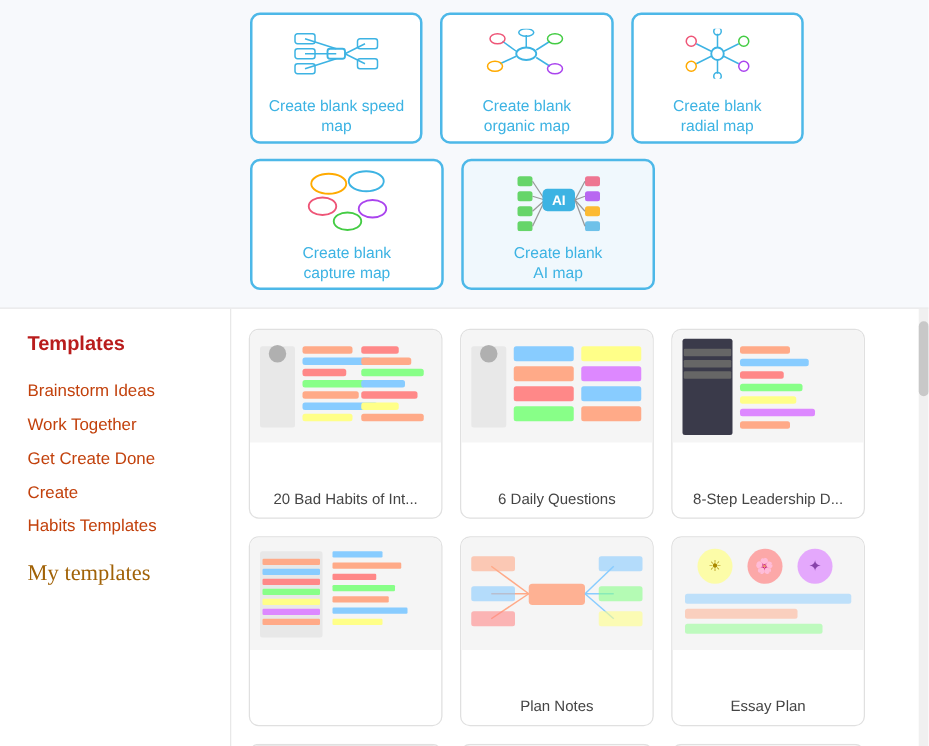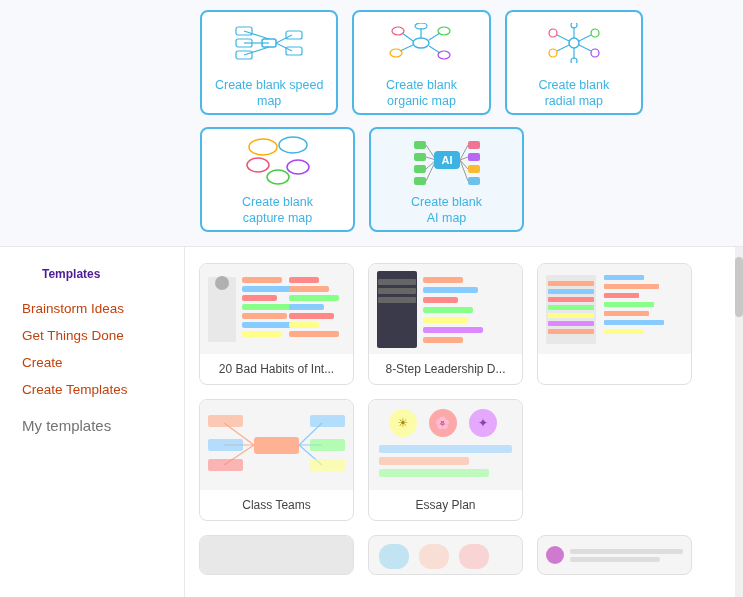--- a/index.html
+++ b/index.html
@@ -59,36 +59,36 @@
     }
 
     
     .sidebar {
       width: 185px;
       flex-shrink: 0;
       padding: 20px 0 0 22px;
       border-right: 1px solid #e8e8e8;
     }
     .sidebar-title {
-      font-size: 12px;
+      font-size: 16px;
       font-weight: 700;
-      color: #4c1d95;
+      color: #b91c1c;
       margin-bottom: 14px;
-      margin-left: 20px;
     }
     .sidebar-item {
       font-size: 13.5px;
       color: #c2410c;
       padding: 6px 0;
       cursor: pointer;
     }
     .sidebar-section-title {
-      font-size: 15px;
-      color: #737373;
+      font-size: 18px;
+      color: #a16207;
       padding: 14px 0 6px 0;
+      font-family: Liberation Serif, serif;
     }
 
     
     .templates-area {
       flex: 1;
       padding: 16px 14px 0 14px;
       overflow-y: auto;
       position: relative;
     }
     .templates-grid {
@@ -111,20 +111,21 @@
       display: flex;
       align-items: center;
       justify-content: center;
       overflow: hidden;
     }
     .template-name {
       font-size: 12px;
       color: #444;
       text-align: center;
       padding: 8px 4px;
+      margin-top: 30px;
     }
 
     
     .scrollbar-track {
       position: absolute;
       right: 0;
       top: 0;
       width: 8px;
       height: 100%;
       background: #f0f0f0;
@@ -253,23 +254,24 @@
       <div class="card-label">Create blank<br>AI map</div>
     </div>
   </div>
 </div>
 
 <div class="main-content">
 
   <div class="sidebar">
     <div class="sidebar-title">Templates</div>
     <div class="sidebar-item">Brainstorm Ideas</div>
-    <div class="sidebar-item">Get Things Done</div>
+    <div class="sidebar-item">Work Together</div>
+    <div class="sidebar-item">Get Create Done</div>
     <div class="sidebar-item">Create</div>
-    <div class="sidebar-item">Create Templates</div>
+    <div class="sidebar-item">Habits Templates</div>
     <div class="sidebar-section-title">My templates</div>
   </div>
 
   <div class="templates-area">
     <div class="templates-grid">
 
       <div class="template-card">
         <div class="template-preview">
           <svg width="145" height="85" viewBox="0 0 145 85">
 
@@ -288,20 +290,39 @@
             <rect x="85" y="28" width="50" height="6" rx="2" fill="#8f8"></rect>
             <rect x="85" y="37" width="35" height="6" rx="2" fill="#8cf"></rect>
             <rect x="85" y="46" width="45" height="6" rx="2" fill="#f88"></rect>
             <rect x="85" y="55" width="30" height="6" rx="2" fill="#ff8"></rect>
             <rect x="85" y="64" width="50" height="6" rx="2" fill="#fa8"></rect>
           </svg>
         </div>
         <div class="template-name">20 Bad Habits of Int...</div>
       </div>
 
+      <div class="template-card">
+        <div class="template-preview">
+          <svg width="145" height="85" viewBox="0 0 145 85">
+
+            <rect x="4" y="10" width="28" height="65" rx="2" fill="#e8e8e8"></rect>
+            <circle cx="18" cy="16" r="7" fill="#b0b0b0"></circle>
+
+            <rect x="38" y="10" width="48" height="12" rx="2" fill="#8cf"></rect>
+            <rect x="38" y="26" width="48" height="12" rx="2" fill="#fa8"></rect>
+            <rect x="38" y="42" width="48" height="12" rx="2" fill="#f88"></rect>
+            <rect x="38" y="58" width="48" height="12" rx="2" fill="#8f8"></rect>
+            <rect x="92" y="10" width="48" height="12" rx="2" fill="#ff8"></rect>
+            <rect x="92" y="26" width="48" height="12" rx="2" fill="#d8f"></rect>
+            <rect x="92" y="42" width="48" height="12" rx="2" fill="#8cf"></rect>
+            <rect x="92" y="58" width="48" height="12" rx="2" fill="#fa8"></rect>
+          </svg>
+        </div>
+        <div class="template-name">6 Daily Questions</div>
+      </div>
 
       <div class="template-card">
         <div class="template-preview">
           <svg width="145" height="85" viewBox="0 0 145 85">
 
             <rect x="4" y="4" width="40" height="77" rx="2" fill="#3a3a4a"></rect>
             <rect x="5" y="12" width="38" height="6" rx="1" fill="#666"></rect>
             <rect x="5" y="21" width="38" height="6" rx="1" fill="#666"></rect>
             <rect x="5" y="30" width="38" height="6" rx="1" fill="#666"></rect>
             <rect x="50" y="10" width="40" height="6" rx="2" fill="#fa8"></rect>
@@ -350,21 +371,21 @@
             <line x1="50" y1="42" x2="20" y2="62" stroke="#fa8" stroke-width="1.2"></line>
             <rect x="4" y="56" width="35" height="12" rx="2" fill="#f88" opacity="0.6"></rect>
             <line x1="95" y1="42" x2="118" y2="20" stroke="#8cf" stroke-width="1.2"></line>
             <rect x="106" y="12" width="35" height="12" rx="2" fill="#8cf" opacity="0.6"></rect>
             <line x1="95" y1="42" x2="118" y2="42" stroke="#8cf" stroke-width="1.2"></line>
             <rect x="106" y="36" width="35" height="12" rx="2" fill="#8f8" opacity="0.6"></rect>
             <line x1="95" y1="42" x2="118" y2="62" stroke="#8cf" stroke-width="1.2"></line>
             <rect x="106" y="56" width="35" height="12" rx="2" fill="#ff8" opacity="0.6"></rect>
           </svg>
         </div>
-        <div class="template-name">Class Teams</div>
+        <div class="template-name">Plan Notes</div>
       </div>
 
       <div class="template-card">
         <div class="template-preview">
           <svg width="145" height="85" viewBox="0 0 145 85">
 
             <circle cx="30" cy="20" r="14" fill="#ff8" opacity="0.7"></circle>
             <text x="30" y="24" text-anchor="middle" font-size="12" fill="#a80">☀</text>
             <circle cx="70" cy="20" r="14" fill="#f88" opacity="0.7"></circle>
             <text x="70" y="24" text-anchor="middle" font-size="12" fill="#a44">🌸</text>

